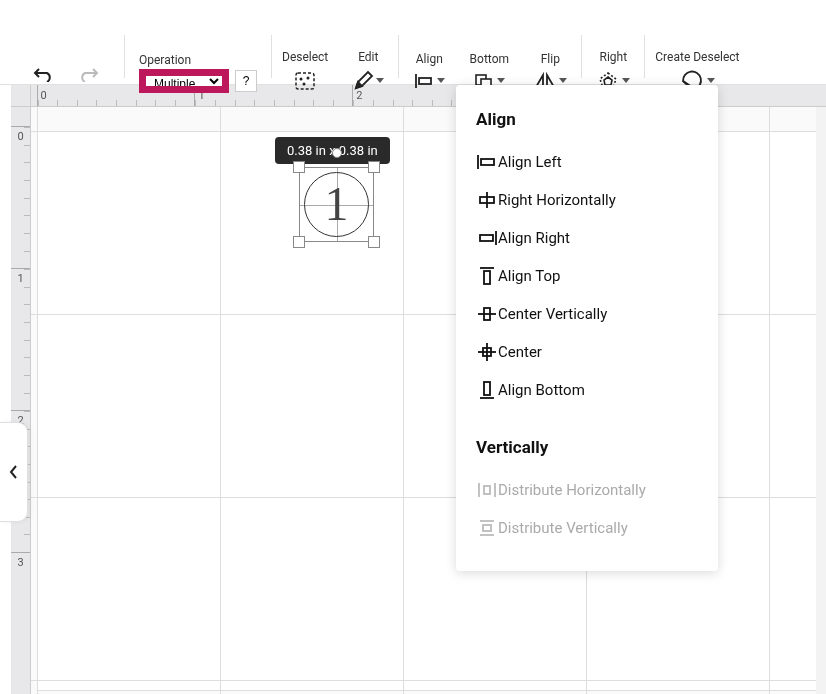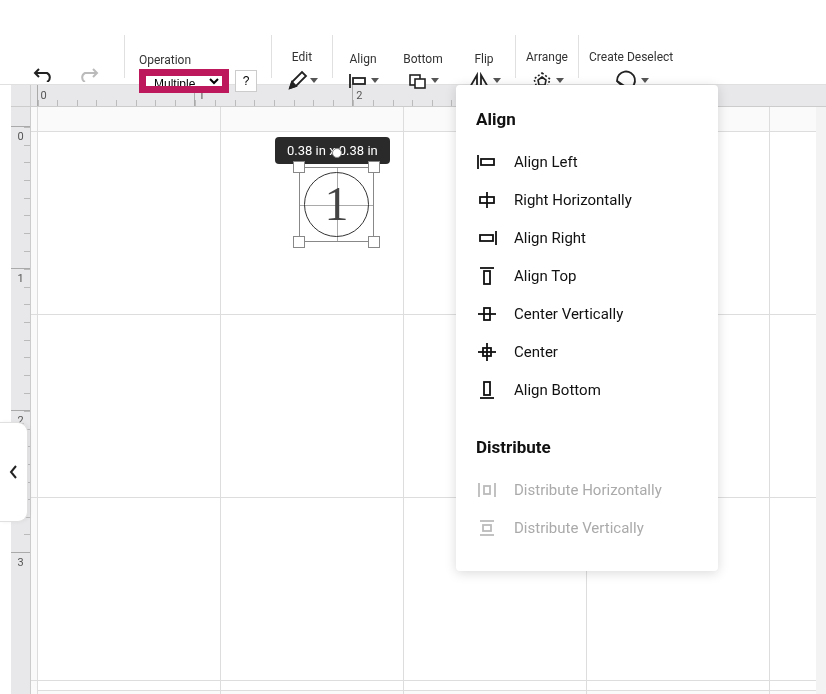--- a/index.html
+++ b/index.html
@@ -56,21 +56,21 @@
   .obj-cross-h { position:absolute; left:0; right:0; top:50%; height:1px; background:#aaa; }
 
   .dim-badge { position:absolute; top:30px; left:244px; background:#2a2a2a; color:#fff; font-size:13px; padding:6px 12px; border-radius:4px; white-space:nowrap; }
 
   
   .side-tab { position:absolute; top:422px; left:0; width:28px; height:100px; background:#fff; border:1px solid #e0e0e0; border-left:none; border-radius:0 10px 10px 0; display:flex; align-items:center; justify-content:center; z-index:20; box-shadow: 2px 0 4px rgba(0,0,0,0.05); }
 
   
   .dropdown { position:absolute; top:85px; left:456px; width:262px; background:#fff; border-radius:4px; box-shadow:0 2px 12px rgba(0,0,0,0.15); z-index:50; padding:24px 16px 24px 16px; }
   .dd-title { font-size:17px; font-weight:700; color:#111; margin-bottom:14px; padding-left:4px; }
-  .dd-item { display:flex; align-items:center; gap:16px; padding:10px 4px; cursor:pointer; }
+  .dd-item { display:flex; align-items:center; gap:0; padding:10px 4px; cursor:pointer; }
   .dd-item.disabled { cursor:default; }
   .dd-item .dd-icon { width:22px; height:18px; flex-shrink:0; display:flex; align-items:center; justify-content:center; }
   .dd-item .dd-text { font-size:15px; color:#111; }
   .dd-item.disabled .dd-text { color:#aaa; }
   .dd-item.disabled svg { stroke:#bbb; }
   .dd-gap { height:28px; }
 
   
   .vscroll { position:absolute; right:0; top:85px; bottom:0; width:10px; background:#f3f3f3; }
 </style>
@@ -98,20 +98,31 @@
     <span class="tb-label">Operation</span>
     <div class="tb-row">
       <select class="op-select">
         <option>Multiple</option>
       </select>
       <button class="help-btn">?</button>
     </div>
   </div>
   <div class="tb-sep"></div>
 
+  <div class="tb-group">
+    <span class="tb-label">Deselect</span>
+    <button class="tb-icon-btn">
+      <svg width="24" height="22" viewBox="0 0 24 22" fill="none" stroke="#222" stroke-width="1.5">
+          <rect x="3" y="3" width="18" height="16" rx="2" stroke-dasharray="3 2"></rect>
+          <circle cx="8" cy="9" r="1.5" fill="#222" stroke="none"></circle>
+          <circle cx="15" cy="8" r="1.5" fill="#222" stroke="none"></circle>
+          <circle cx="11" cy="14" r="1.5" fill="#222" stroke="none"></circle>
+        </svg>
+    </button>
+  </div>
 
   <div class="tb-group">
     <span class="tb-label">Edit</span>
     <button class="tb-icon-btn">
       <svg width="22" height="22" viewBox="0 0 22 22" fill="none" stroke="#222" stroke-width="1.8">
           <path d="M4 18 L6 12 L16 2 L20 6 L10 16 Z" fill="#fff"></path>
           <path d="M4 18 L6 12 L10 16 Z" fill="#222"></path>
         </svg>
       <span class="caret"></span>
     </button>
@@ -146,21 +157,21 @@
       <svg width="24" height="18" viewBox="0 0 24 18" fill="none" stroke="#222" stroke-width="1.8">
           <path d="M10 3 L10 15 L3 15 Z"></path>
           <path d="M14 3 L14 15 L21 15 Z"></path>
         </svg>
       <span class="caret"></span>
     </button>
   </div>
   <div class="tb-sep"></div>
 
   <div class="tb-group">
-    <span class="tb-label">Arrange</span>
+    <span class="tb-label">Right</span>
     <button class="tb-icon-btn">
       <svg width="24" height="22" viewBox="0 0 24 22" fill="none" stroke="#222" stroke-width="1.6">
           <polygon points="12,3 20,9 17,18 7,18 4,9" stroke-dasharray="2 2"></polygon>
           <polygon points="12,7 16,10 15,15 9,15 8,10"></polygon>
         </svg>
       <span class="caret"></span>
     </button>
   </div>
   <div class="tb-sep"></div>
 
@@ -378,21 +389,21 @@
     <span class="dd-icon">
         <svg width="18" height="20" stroke="#111" stroke-width="1.8" fill="none">
           <line x1="2" y1="18" x2="16" y2="18"></line>
           <rect x="6" y="2" width="6" height="13"></rect>
         </svg>
       </span>
     <span class="dd-text">Align Bottom</span>
   </div>
 
   <div class="dd-gap"></div>
-  <div class="dd-title">Distribute</div>
+  <div class="dd-title">Vertically</div>
 
   <div class="dd-item disabled">
     <span class="dd-icon">
         <svg width="22" height="18" stroke="#bbb" stroke-width="1.8" fill="none">
           <line x1="3" y1="2" x2="3" y2="16"></line>
           <line x1="19" y1="2" x2="19" y2="16"></line>
           <rect x="8" y="5" width="6" height="8"></rect>
         </svg>
       </span>
     <span class="dd-text">Distribute Horizontally</span>

